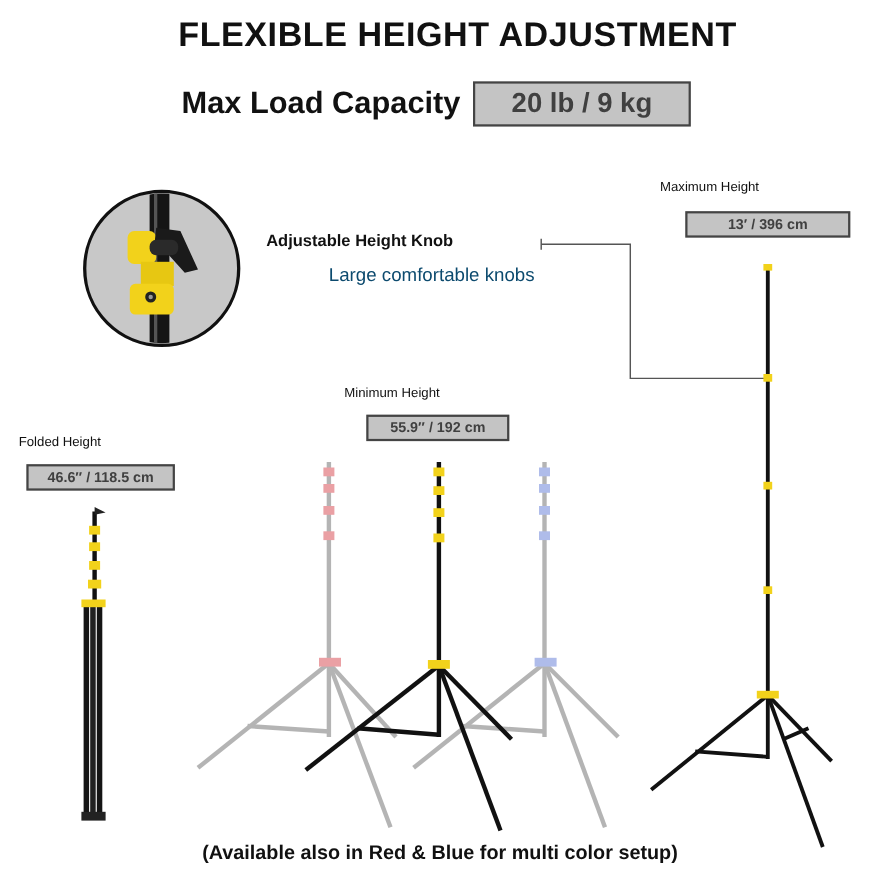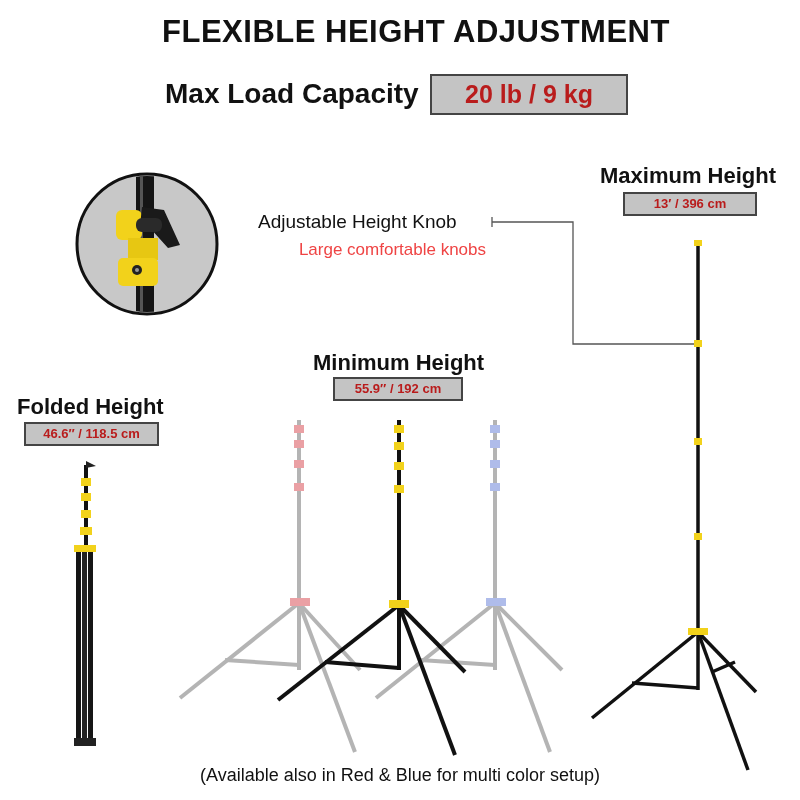--- a/index.html
+++ b/index.html
@@ -3,39 +3,39 @@
 <meta charset="utf-8">
 <style>
   html, body { margin:0; padding:0; background:#ffffff; }
   body { width:800px; height:800px; position:relative; overflow:hidden;
          font-family:"Liberation Sans", "DejaVu Sans", sans-serif; color:#111; }
   .abs { position:absolute; }
   .title { left:0; top:14px; width:800px; text-align:center; font-weight:700;
            font-size:31px; letter-spacing:0.5px;padding-left:16px; }
   .load-label { left:165px; top:78px; font-weight:700; font-size:28px;text-align:center; }
   .box { background:#c4c4c4; border:2px solid #444; text-align:center; font-weight:700;
-         box-sizing:border-box; color:#b91c1c; }
+         box-sizing:border-box; color:#404040; }
   .load-box { left:430px; top:74px; width:198px; height:41px; font-size:25px; line-height:37px; }
-  .h-label { font-weight:700; font-size:22px; }
+  .h-label { font-weight:400; font-size:12px; }
   .h-box { font-size:13px; height:24px; line-height:20px; }
-  .knob-title { left:258px; top:211px; font-weight:400; font-size:19px; }
-  .knob-desc { right:314px; top:238px; font-size:17px; text-align:left; line-height:23px; color:#ef4444; }
-  .footer { left:0; top:765px; width:800px; text-align:center; font-weight:400; font-size:18px; }
+  .knob-title { left:242px; top:211px; font-weight:700; font-size:15px; }
+  .knob-desc { right:314px; top:238px; font-size:17px; text-align:left; line-height:23px; color:#0c4a6e; }
+  .footer { left:0; top:765px; width:800px; text-align:center; font-weight:700; font-size:18px; }
   svg { position:absolute; left:0; top:0; }
 </style>
 </head>
 <body>
 
 <div class="abs title">FLEXIBLE HEIGHT ADJUSTMENT</div>
 
 <div class="abs load-label">Max Load Capacity</div>
 <div class="abs box load-box">20 lb / 9 kg</div>
 
 <div class="abs h-label" style="left:600px;top:163px;">Maximum Height</div>
-<div class="abs box h-box" style="left:623px;top:192px;width:134px;">13′ / 396 cm</div>
+<div class="abs box h-box" style="left:623px;top:192px;width:150px;">13′ / 396 cm</div>
 
 <div class="abs h-label" style="left:313px;top:350px;">Minimum Height</div>
 <div class="abs box h-box" style="left:333px;top:377px;width:130px;">55.9″ / 192 cm</div>
 
 <div class="abs h-label" style="left:17px;top:394px;">Folded Height</div>
 <div class="abs box h-box" style="left:24px;top:422px;width:135px;">46.6″ / 118.5 cm</div>
 
 <div class="abs knob-title">Adjustable Height Knob</div>
 <div class="abs knob-desc">
   <div>Large comfortable knobs</div>

